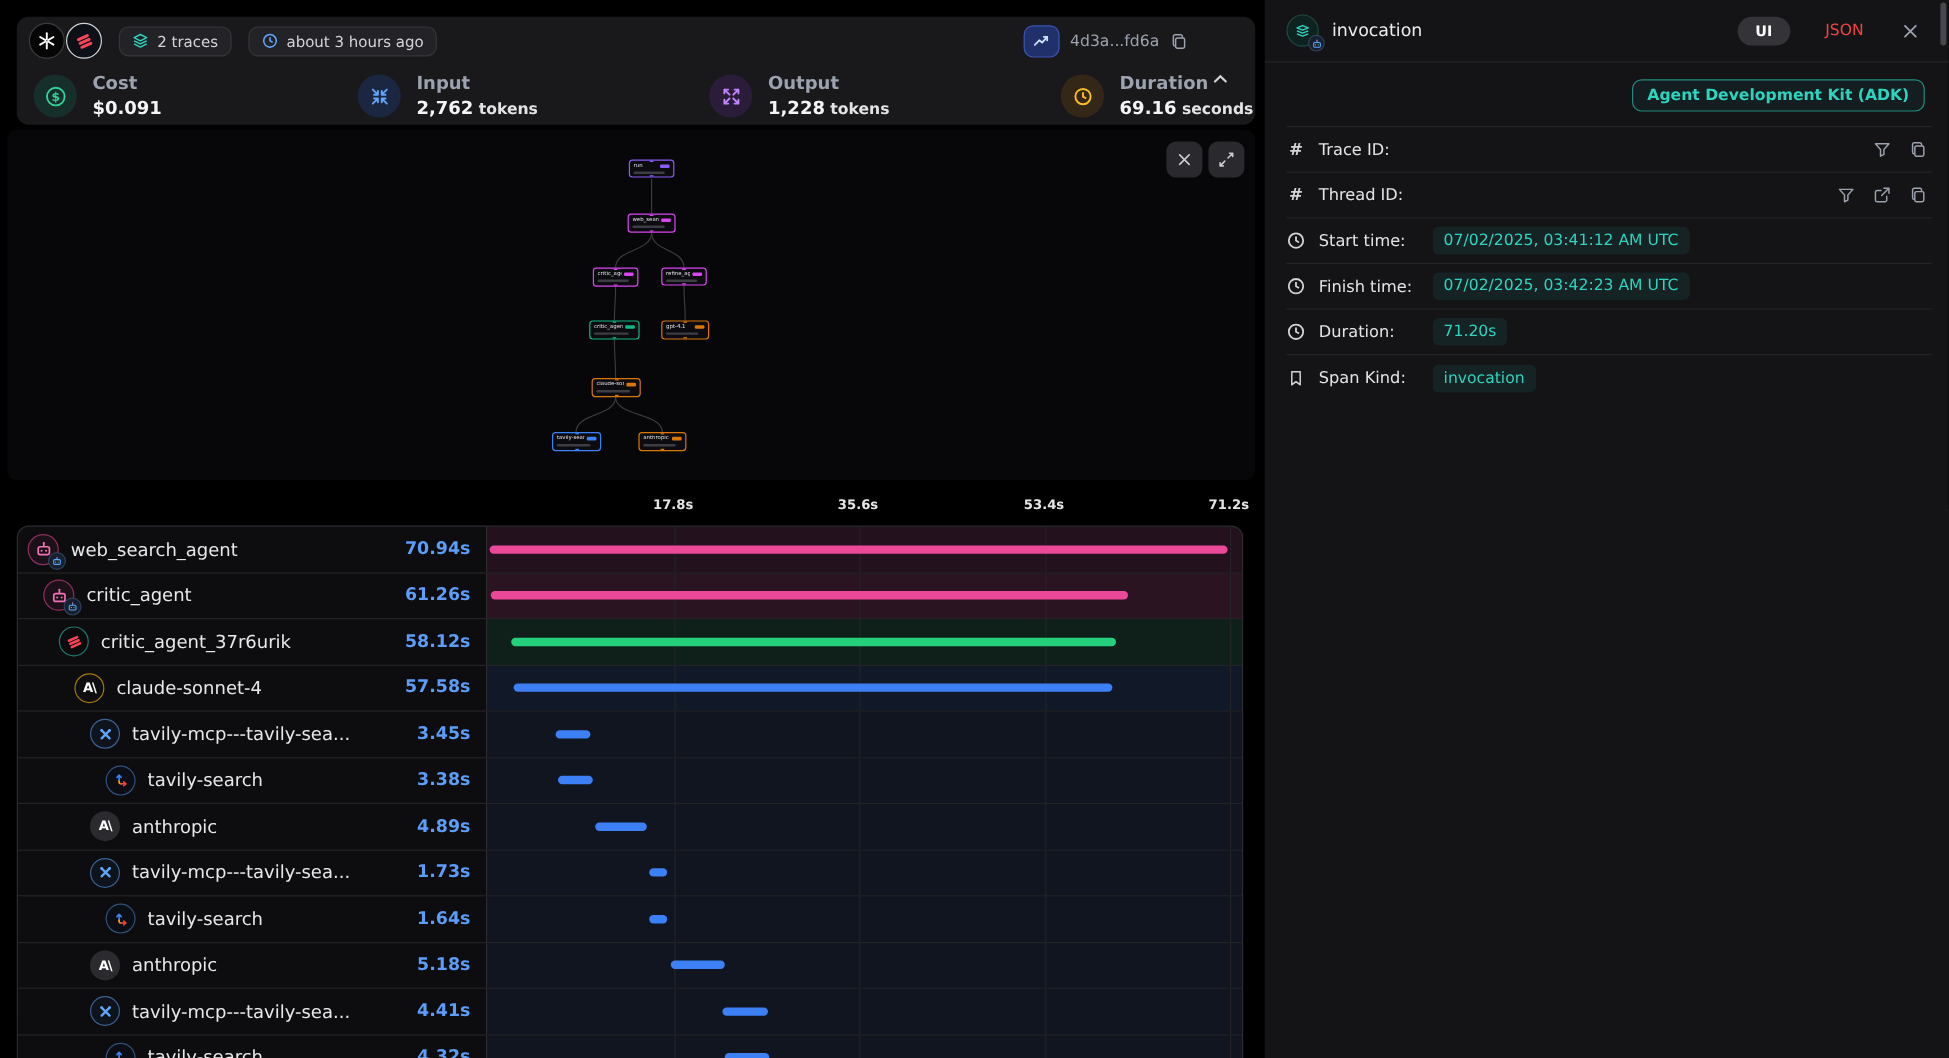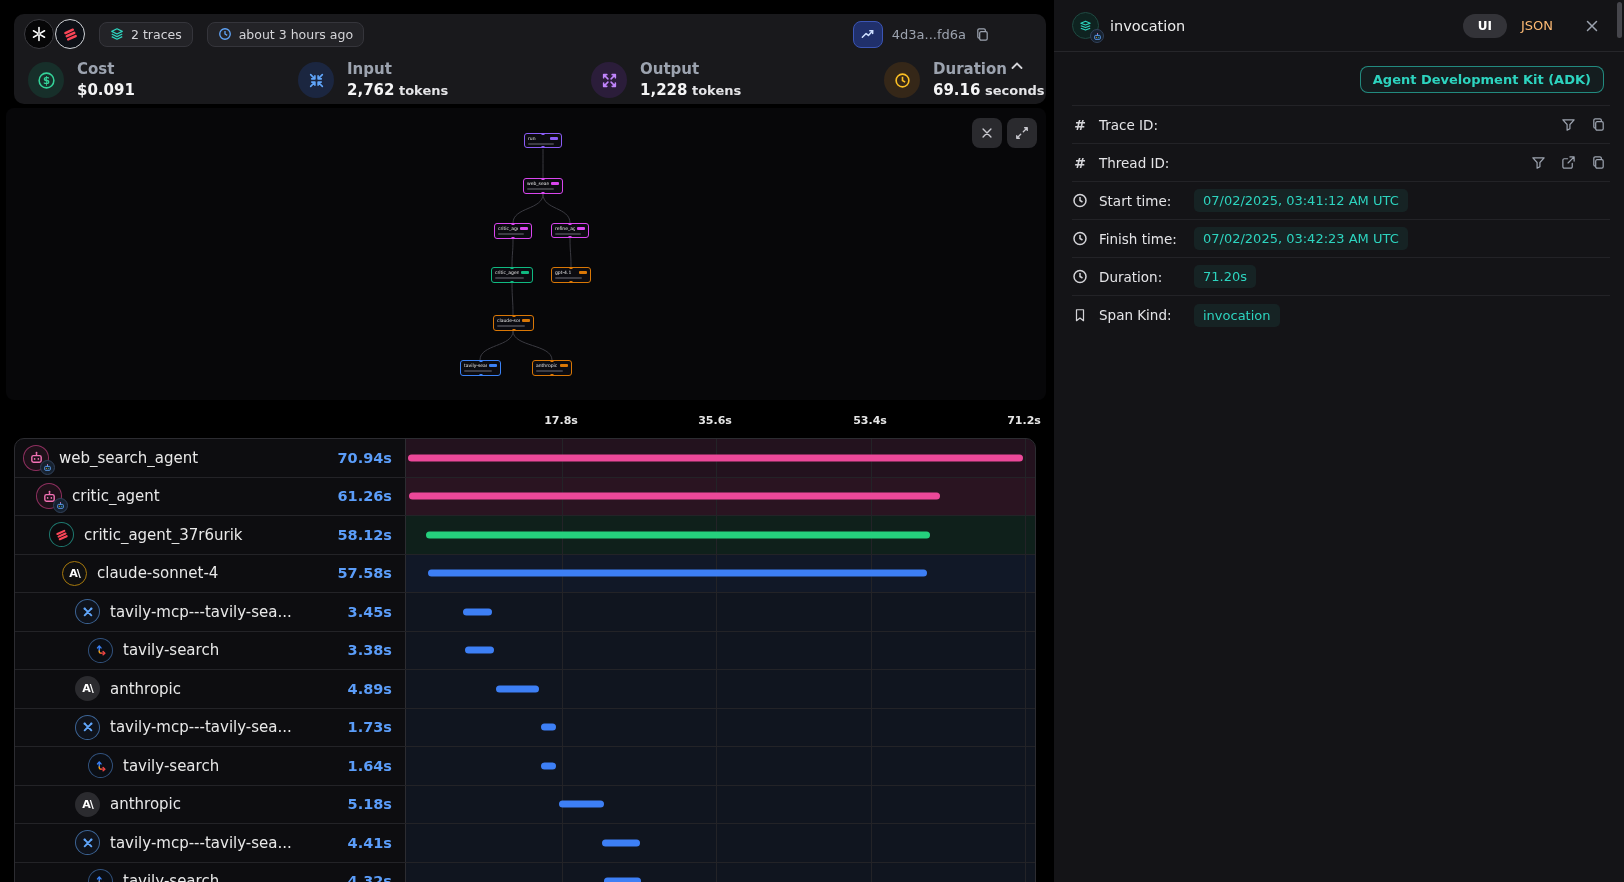--- a/index.html
+++ b/index.html
@@ -77,21 +77,21 @@
   
   .panel { position:absolute; left:1054px; top:0; width:570px; height:882px; background:#141417; }
   .panel-header { height:52px; display:flex; align-items:center; padding:0 24px 0 18px; gap:11px;
                   border-bottom:1px solid #26262a; }
   .panel-icon { position:relative; width:27px; height:27px; border-radius:50%; background:#0e2320;
                 border:1px solid #1f4a42; display:flex; align-items:center; justify-content:center; }
   .panel-title { font-size:14.5px; color:#ececec; }
   .panel-header .spacer { flex:1; }
   .tab-ui { background:#333338; border-radius:999px; padding:5px 15px; font-size:12px; font-weight:bold;
             color:#fff; cursor:pointer; }
-  .tab-json { margin-left:3px; font-size:13px; color:#fdba74; cursor:pointer; }
+  .tab-json { margin-left:18px; font-size:13px; color:#ef4444; cursor:pointer; }
   .close-x { margin-left:20px; color:#9ca3af; cursor:pointer; display:flex; }
   .badge-row { display:flex; justify-content:flex-end; padding:14px 20px 12px; }
   .adk-badge { border:1px solid rgba(45,212,191,.6); color:#2dd4bf; font-weight:bold; font-size:13px;
                padding:5px 12px; border-radius:8px; background:rgba(45,212,191,.05); }
   .fields { margin:0 14px 0 18px; border-top:1px solid #232327; }
   .field { display:flex; align-items:center; height:38px; border-bottom:1px solid #232327; gap:11px; }
   .field:last-child { border-bottom:none; }
   .f-icon { width:16px; color:#d4d4d8; display:flex; justify-content:center; font-size:14px; font-weight:bold; }
   .f-label { width:84px; flex:none; font-size:13.5px; color:#e4e4e7; }
   .f-chip { background:rgba(45,212,191,.08); color:#2dd4bf; font-size:13px; padding:4px 9px;

